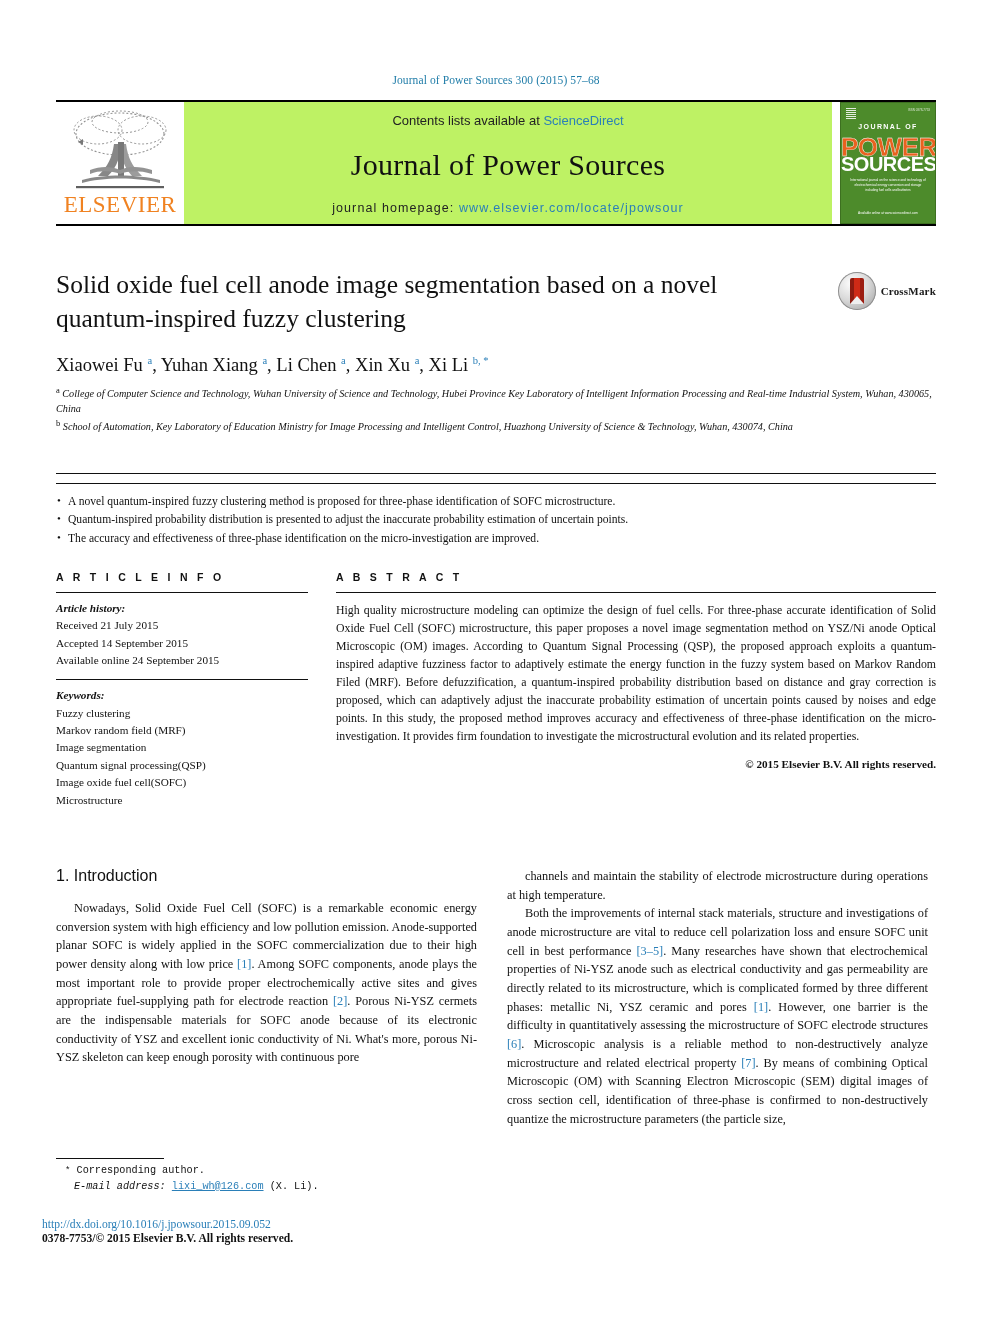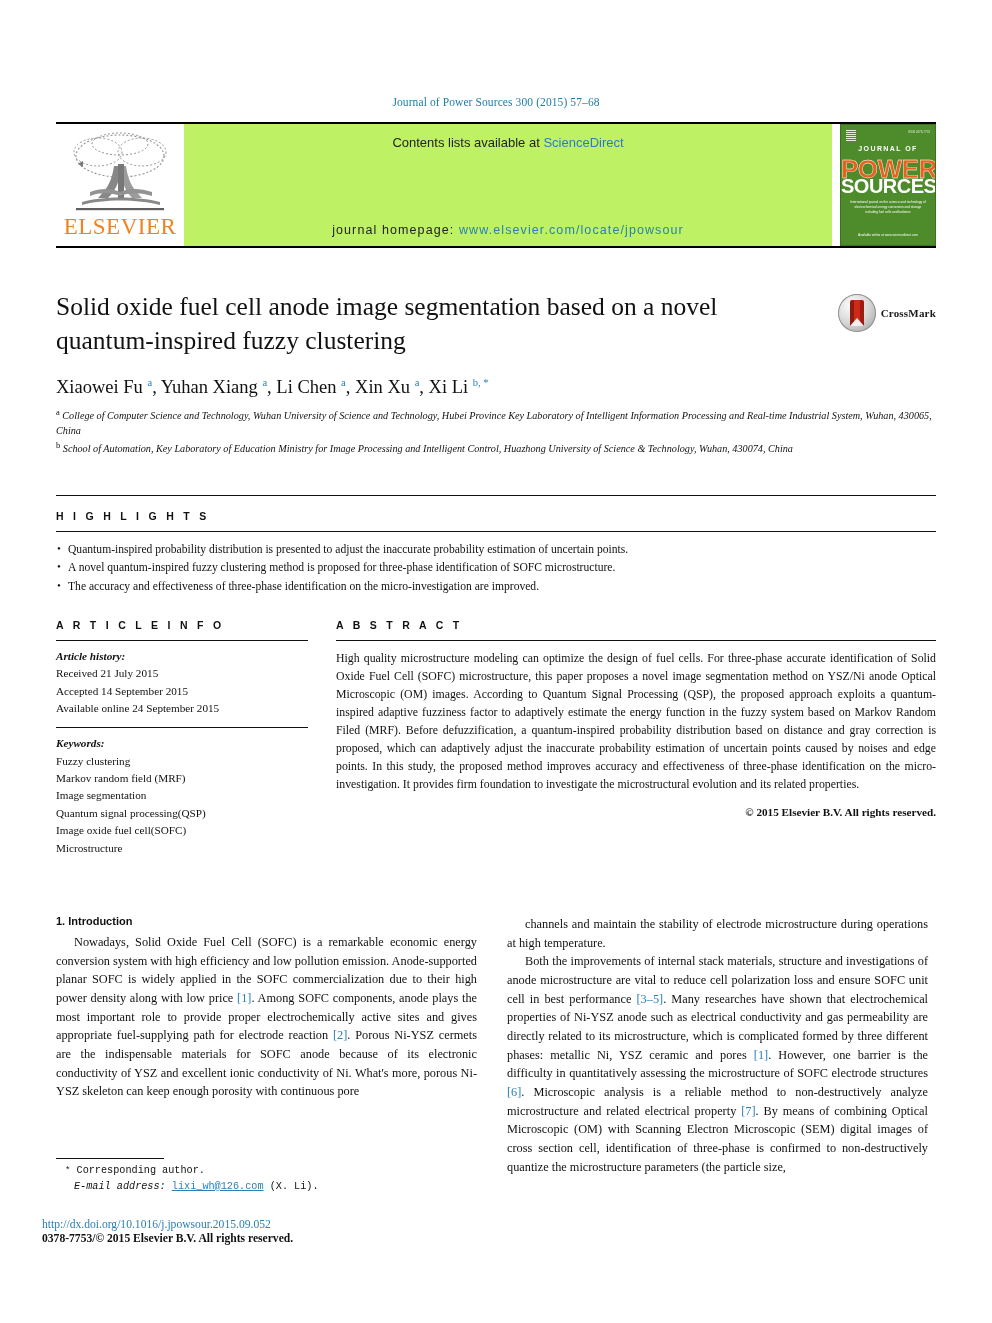--- a/index.html
+++ b/index.html
@@ -22,21 +22,21 @@
     box-sizing: border-box;
     padding: 0 56px;
   }
 
   
   .running-head {
     text-align: center;
     color: #1f7ca8;
     font-size: 11.5px;
     font-family: "Liberation Serif", serif;
-    padding-top: 96px;
+    padding-top: 74px;
     letter-spacing: .1px;
   }
 
   
   .banner {
     margin-top: 14px;
     border-top: 2.5px solid #000;
     display: flex;
     align-items: stretch;
     height: 122px;
@@ -284,24 +284,24 @@
 
   
   .body-cols {
     margin-top: 58px;
     display: flex;
     gap: 30px;
   }
   .bcol { width: 421px; flex: 0 0 421px; }
   .h1num {
     font-family: "Liberation Sans", sans-serif;
-    font-size: 11px;
-    font-weight: bold;
-    color: #111;
-    margin: 0 0 6px 0;
+    font-size: 16px;
+    font-weight: normal;
+    color: #111;
+    margin: 0 0 14px 0;
   }
   .para {
     font-family: "Liberation Serif", serif;
     font-size: 12.3px;
     line-height: 1.52;
     text-align: justify;
     color: #111;
     margin: 0;
     text-indent: 18px;
   }
@@ -375,20 +375,21 @@
           <path d="M10 34 l5 -3 v6 z" fill="#777"></path>
         </svg>
       </div>
       <div class="elsevier-word">ELSEVIER</div>
     </div>
 
     <div class="banner-mid">
       <div class="contents-line">
         <span>Contents lists available at </span><a href="#">ScienceDirect</a>
       </div>
+      <div class="journal-title">Journal of Power Sources</div>
       <div class="homepage-line">
         <span>journal homepage: </span><span class="url">www.elsevier.com/locate/jpowsour</span>
       </div>
     </div>
 
     <div class="banner-right">
       <div class="cover">
         <div class="cov-top">
           <div class="cov-els"></div>
           <div class="cov-issn">ISSN 0378-7753</div>
@@ -413,27 +414,24 @@
 
     <div class="authors">Xiaowei Fu <sup>a</sup>, Yuhan Xiang <sup>a</sup>, Li Chen <sup>a</sup>, Xin Xu <sup>a</sup>, Xi Li <sup>b, *</sup></div>
 
     <div class="affils">
       <div><sup>a</sup> <span>College of Computer Science and Technology, Wuhan University of Science and Technology, Hubei Province Key Laboratory of Intelligent Information Processing and Real-time Industrial System, Wuhan, 430065, China</span></div>
       <div><sup>b</sup> <span>School of Automation, Key Laboratory of Education Ministry for Image Processing and Intelligent Control, Huazhong University of Science &amp; Technology, Wuhan, 430074, China</span></div>
     </div>
   </div>
 
   <div class="highlights">
-    <div class="hl-head-wrap">
-      <div class="sec-head">H I G H L I G H T S</div>
-    </div>
     <div class="hl-rule"></div>
     <ul class="hl-list">
+      <li>A novel quantum-inspired fuzzy clustering method is proposed for three-phase identification of SOFC microstructure.</li>
       <li>Quantum-inspired probability distribution is presented to adjust the inaccurate probability estimation of uncertain points.</li>
-      <li>A novel quantum-inspired fuzzy clustering method is proposed for three-phase identification of SOFC microstructure.</li>
       <li>The accuracy and effectiveness of three-phase identification on the micro-investigation are improved.</li>
     </ul>
   </div>
 
   <div class="info-abstract">
 
     <div class="col-info">
       <div class="sec-head">A R T I C L E   I N F O</div>
       <div class="ia-rule"></div>
       <div class="hist-block">

